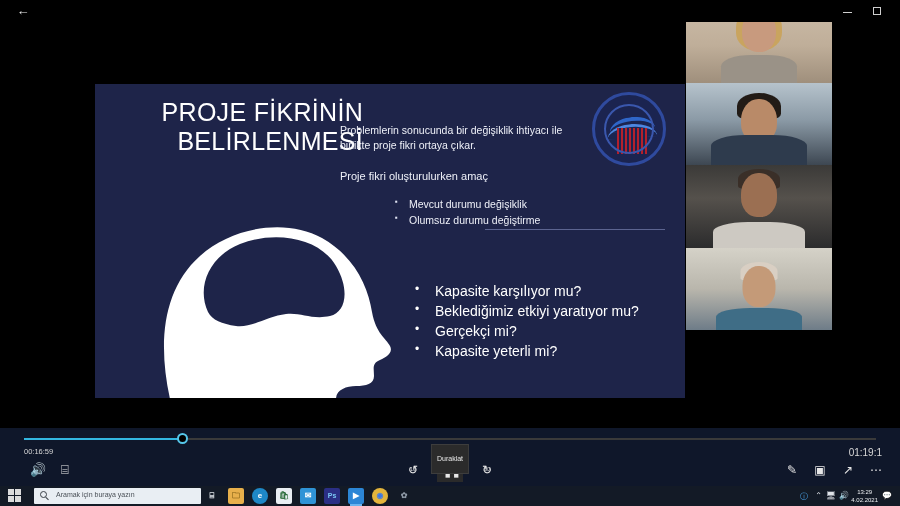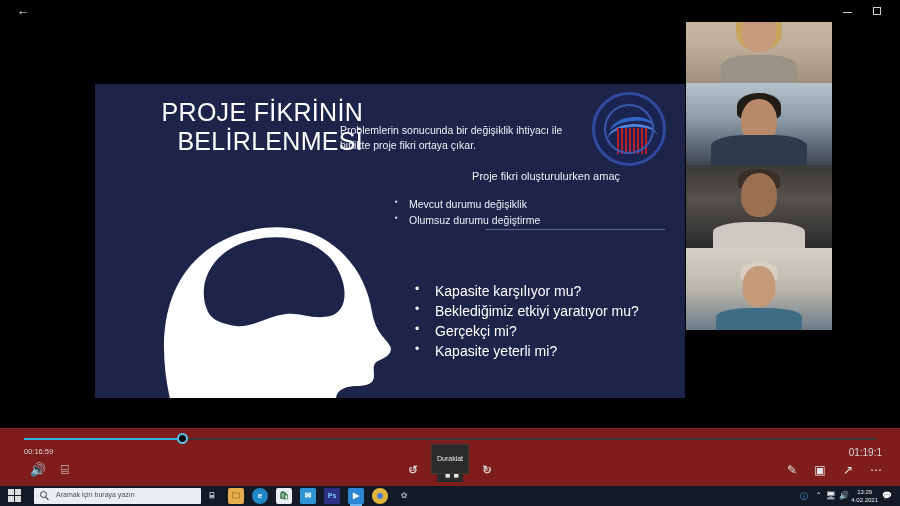--- a/index.html
+++ b/index.html
@@ -22,21 +22,21 @@
   
   .stage { position:absolute; top:0; left:0; width:900px; height:428px; background:#000; }
 
   
   .slide { position:absolute; left:95px; top:84px; width:590px; height:314px; background:#1e2449; overflow:hidden; }
   .slide-title { position:absolute; left:18px; top:14px; width:250px; color:#fff; font-weight:normal;
                  font-size:25px; line-height:1.17; letter-spacing:.3px; text-align:right; }
   .slide-title .l2 { display:block; }
 
   .para { position:absolute; left:245px; top:39px; width:250px; color:#eef0f8; font-size:10.5px; line-height:1.45; }
-  .amac { position:absolute; left:245px; top:86px; width:280px; color:#eef0f8; font-size:11px; text-align:right; }
+  .amac { position:absolute; left:245px; top:86px; width:280px; color:#eef0f8; font-size:11px; text-align:left; }
   .sublist { position:absolute; left:300px; top:113px; color:#eef0f8; font-size:10.5px; line-height:1.5; }
   .sublist li { list-style:none; position:relative; padding-left:14px; }
   .sublist li:before { content:"\25AA"; position:absolute; left:0; top:-1px; font-size:8px; color:#dfe3f2; }
 
   .rule { position:absolute; left:390px; top:145px; width:180px; height:1px; background:#5c6490; }
 
   .q-head { position:absolute; left:318px; top:152px; color:#fff; font-size:20px; letter-spacing:.2px; }
   .qlist { position:absolute; left:318px; top:198px; color:#fff; font-size:14px; line-height:1.42; }
   .qlist li { list-style:none; position:relative; padding-left:22px; }
   .qlist li:before { content:"\2022"; position:absolute; left:2px; top:-1px; font-size:12px; color:#fff; }
@@ -79,21 +79,21 @@
         background:#3a2f28; border-radius:50% 50% 15% 15%; }
   .b3 { position:absolute; left:50%; transform:translateX(-50%); bottom:0; width:92px; height:26px;
         background:#cdc9c2; border-radius:38% 38% 0 0; }
   .f4 { width:33px; height:41px; top:18px; background:#c49a78; }
   .h4 { position:absolute; left:50%; transform:translateX(-50%); top:14px; width:37px; height:18px;
         background:#d9cfc3; border-radius:50% 50% 10% 10%; }
   .b4 { position:absolute; left:50%; transform:translateX(-50%); bottom:0; width:86px; height:22px;
         background:#3f6d86; border-radius:40% 40% 0 0; }
 
   
-  .controls { position:absolute; left:0; bottom:20px; width:900px; height:58px; background:#7f1d1d; }
+  .controls { position:absolute; left:0; bottom:20px; width:900px; height:58px; background:#0f172a; }
   .track { position:absolute; left:24px; top:10px; width:852px; height:2px; background:#3a3a3a; cursor:pointer; }
   .track .fill { position:absolute; left:0; top:0; height:2px; background:#33b7e0; width:18.5%; }
   .track .handle { position:absolute; top:-5px; left:18.5%; width:11px; height:11px; margin-left:-5px;
                    border-radius:50%; background:#000; border:2px solid #56c7ea; cursor:pointer; }
   .t-elapsed { position:absolute; left:24px; top:19px; color:#d8d8d8; font-size:7.5px; }
   .t-total { position:absolute; right:18px; top:19px; color:#d8d8d8; font-size:10px; }
 
   .ctl { position:absolute; color:#e6e6e6; cursor:pointer; text-align:center; }
   .volume { left:28px; top:33px; width:20px; height:18px; font-size:13px; line-height:18px; }
   .cc { left:55px; top:33px; width:20px; height:18px; font-size:13px; line-height:18px; }

